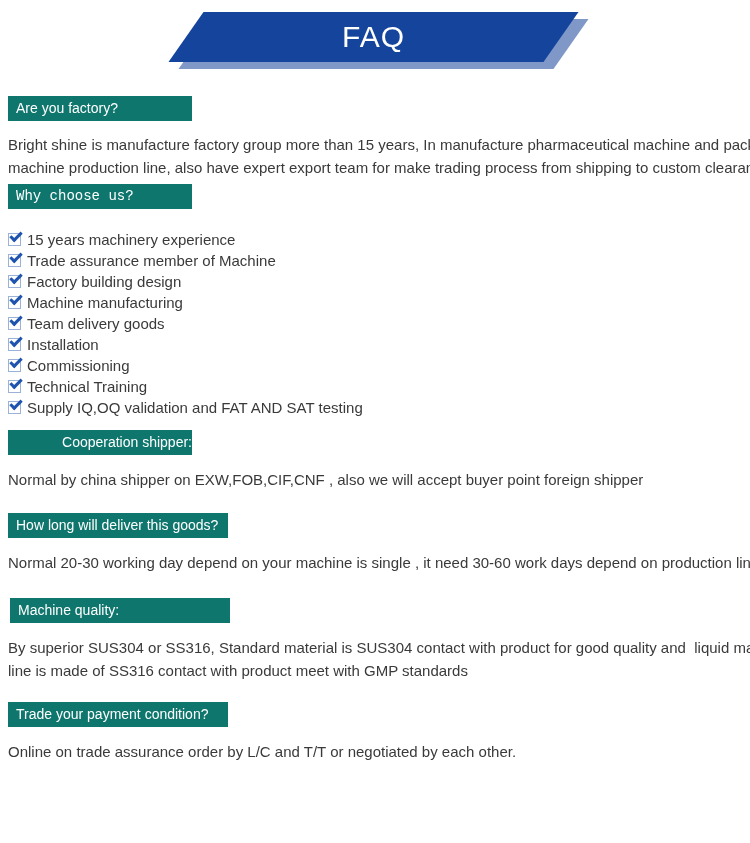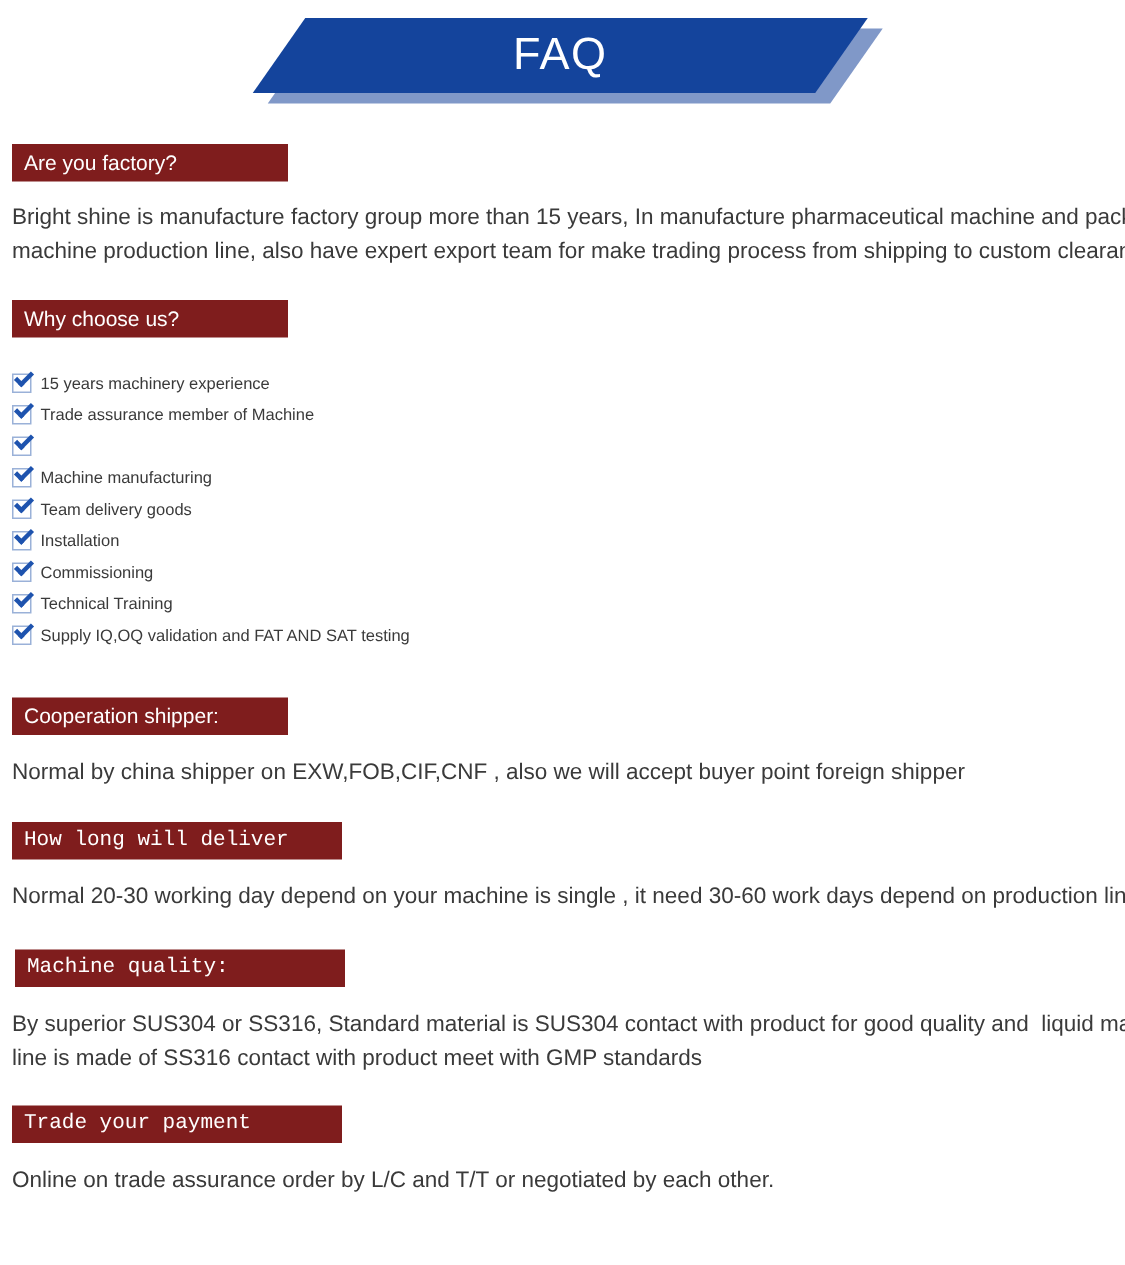--- a/index.html
+++ b/index.html
@@ -44,32 +44,32 @@
     font-size: 30px;
     letter-spacing: 1px;
   }
 
   
   .content { padding: 0; }
   .sec-bar {
     margin-left: 8px;
     height: 25px;
     line-height: 25px;
-    background: #7f1d1d;
+    background: #0f766e;
     color: #ffffff;
     font-size: 14px;
     padding-left: 8px;
     box-sizing: border-box;
   }
   .bar-narrow { width: 184px; }
-  .bar-wide   { width: 220px; font-family: Liberation Mono, monospace; }
+  .bar-wide   { width: 220px; }
 
   .sec1 .sec-bar { margin-top: 6px; }
-  .sec2 .sec-bar { margin-top: 21px; }
-  .sec3 .sec-bar { margin-top: 31px; }
+  .sec2 .sec-bar { margin-top: 5px; font-family: Liberation Mono, monospace; }
+  .sec3 .sec-bar { margin-top: 12px; text-align: right; }
   .sec4 .sec-bar { margin-top: 22px; }
   .sec5 .sec-bar { margin-top: 24px; margin-left: 10px; }
   .sec6 .sec-bar { margin-top: 20px; }
 
   .para {
     margin: 13px 0 0 8px;
     font-size: 15px;
     line-height: 23px;
     color: #3a3a3a;
   }
@@ -79,21 +79,21 @@
   
   .checklist {
     margin: 20px 0 0 8px;
     padding: 0;
     list-style: none;
   }
   .checklist li {
     display: flex;
     align-items: center;
     height: 21px;
-    font-size: 11px;
+    font-size: 15px;
     color: #3a3a3a;
   }
   .checkbox {
     position: relative;
     display: inline-block;
     width: 11px;
     height: 11px;
     border: 1px solid #9ab1d8;
     margin-right: 6px;
     flex: 0 0 auto;
@@ -136,20 +136,21 @@
       <li>
           <span class="checkbox"></span>
           <span>15 years machinery experience</span>
         </li>
       <li>
           <span class="checkbox"></span>
           <span>Trade assurance member of Machine</span>
         </li>
       <li>
           <span class="checkbox"></span>
+          <span>Factory building design</span>
         </li>
       <li>
           <span class="checkbox"></span>
           <span>Machine manufacturing</span>
         </li>
       <li>
           <span class="checkbox"></span>
           <span>Team delivery goods</span>
         </li>
       <li>

